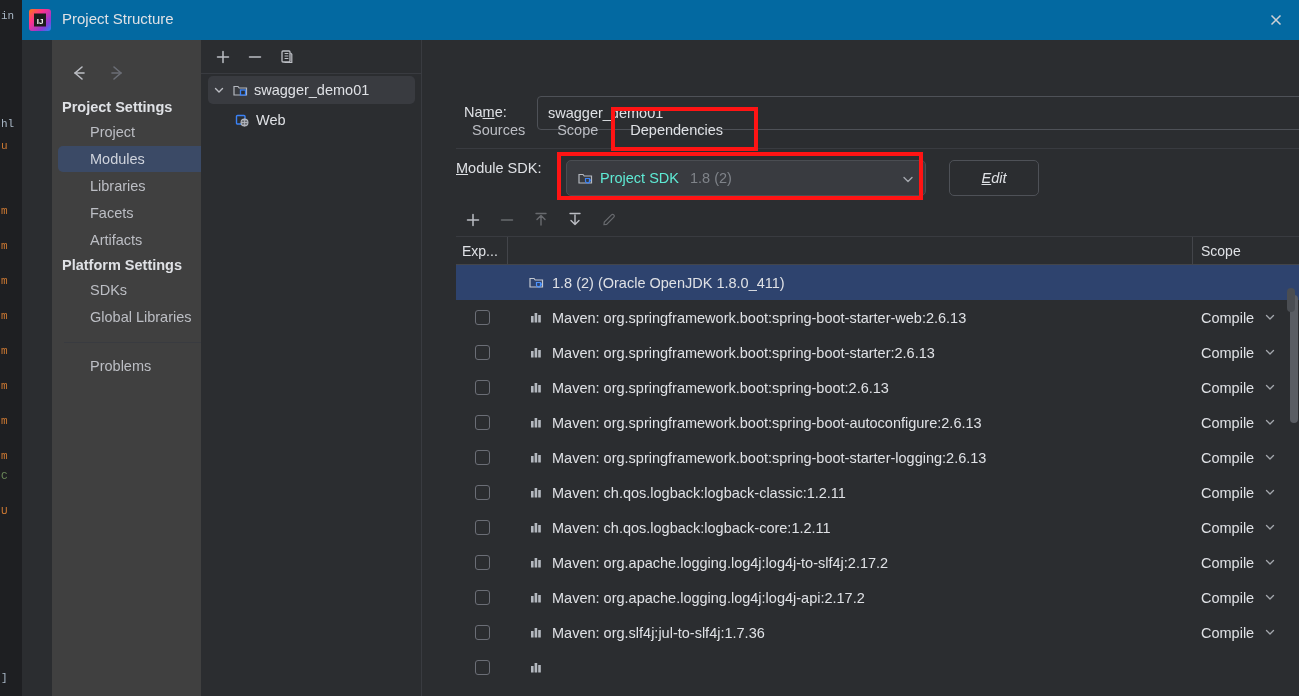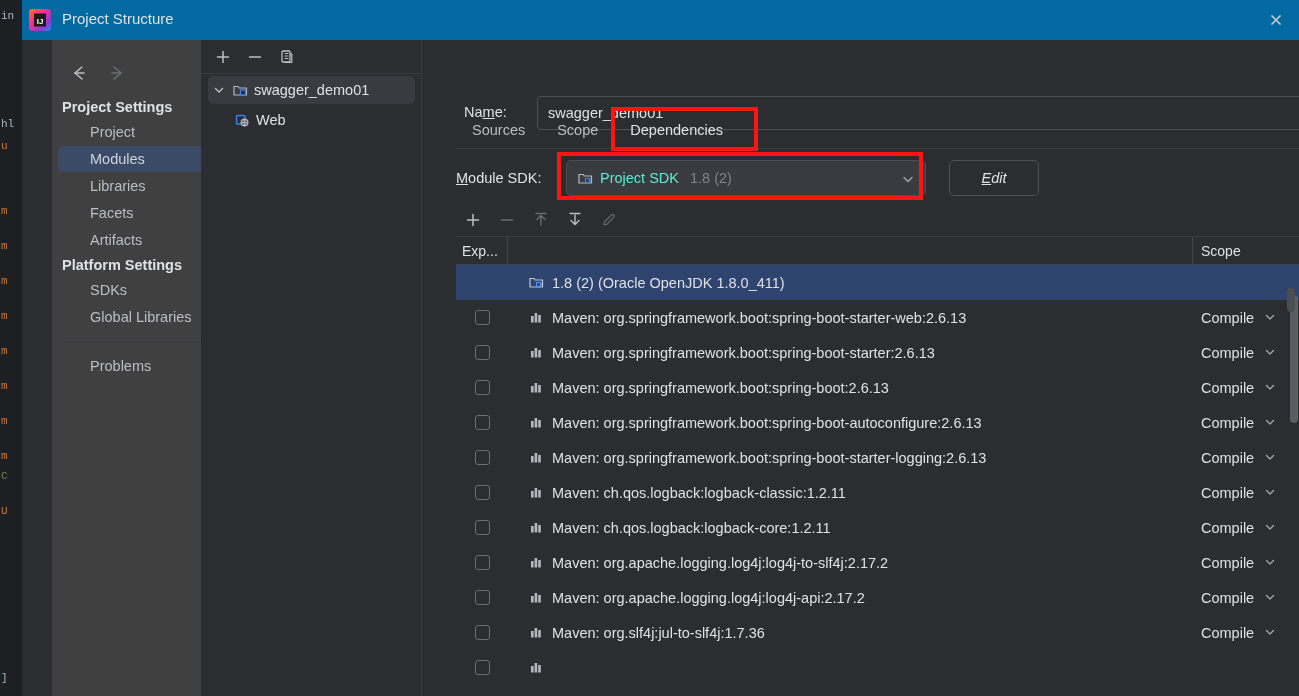--- a/index.html
+++ b/index.html
@@ -76,21 +76,21 @@
                 padding:0 10px; outline:none; }
 
   .tabs { position:absolute; left:34px; top:72px; width:843px; height:36px;
           display:flex; align-items:flex-end; }
   .tab { font-size:14.5px; color:#bcbec4; padding:6px 16px 10px 16px; cursor:pointer; }
   .tab.active { color:#dfe1e5; }
   .tabs-underline { position:absolute; left:34px; top:108px; width:843px; height:1px;
                     background:#393b40; }
 
   .sdk-row { position:absolute; left:34px; top:120px; width:843px; height:38px; }
-  .sdk-label { position:absolute; left:0; top:10px; font-size:14.5px; color:#dfe1e5; }
+  .sdk-label { position:absolute; left:0; top:0; font-size:14.5px; color:#dfe1e5; }
   .sdk-label u { text-decoration:underline; }
   .sdk-combo { position:absolute; left:110px; top:0; width:360px; height:36px;
                background:#393b40; border:1px solid #4a4d52; border-radius:5px;
                display:flex; align-items:center; padding:0 10px; cursor:pointer; }
   .sdk-combo .sdk-ico { margin-right:6px; display:flex; align-items:center; }
   .sdk-txt { font-size:14.5px; color:#5eead4; }
   .sdk-ver { font-size:14.5px; color:#7f8389; margin-left:11px; }
   .sdk-chev { position:absolute; right:10px; top:11px; }
   .edit-btn { position:absolute; left:493px; top:0; width:90px; height:36px;
               background:#2b2d30; border:1px solid #4e5157; border-radius:5px;

